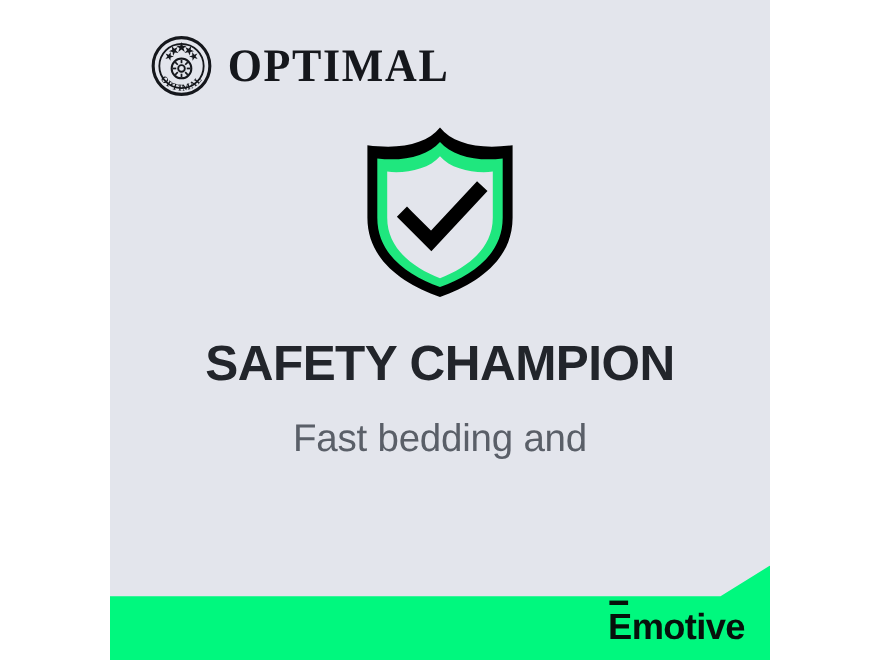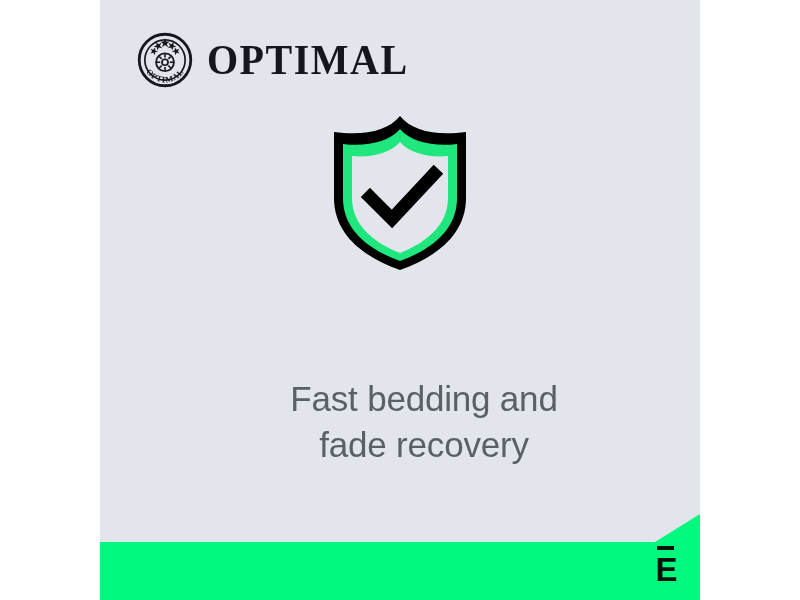--- a/index.html
+++ b/index.html
@@ -91,21 +91,20 @@
     position: absolute;
     left: 0;
     top: 376px;
     width: 600px;
     text-align: center;
     font-size: 35px;
     font-weight: normal;
     color: #5a5f68;
     line-height: 1.32;
     letter-spacing: -0.2px;
-    margin-left: 24px;
   }
   #subcopy .line { display: block; }
 
   
   #footer-banner {
     position: absolute;
     left: 0;
     top: 512px;
     width: 600px;
     height: 88px;
@@ -213,26 +212,27 @@
                    C 28 114, 51 131, 76 141
                    C 101 131, 124 114, 124 86
                    L 124 44
                    C 108 46, 86 42, 76 30 Z" fill="#e3e5ec"></path>
 
           <path d="M46 85 L 68 107 L 110 62" fill="none" stroke="#000000" stroke-width="13" stroke-linecap="square" stroke-linejoin="miter"></path>
         </svg>
       </span>
     </div>
 
+    <div id="headline">SAFETY CHAMPION</div>
 
     <div id="subcopy">
       <span class="line">Fast bedding and</span>
-      <span class="line">fade recovery</span>
     </div>
 
     <div id="footer-banner">
       <div id="footer-brand">
         <span id="footer-brand-e">E</span>
+          <span>motive</span>
       </div>
     </div>
 
   </div>
 </div>
 
 </body></html>

